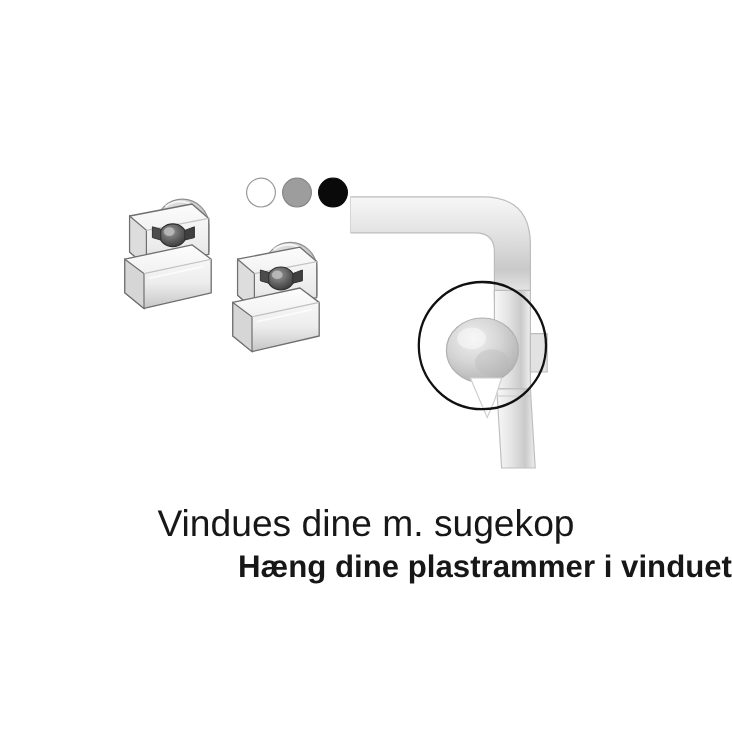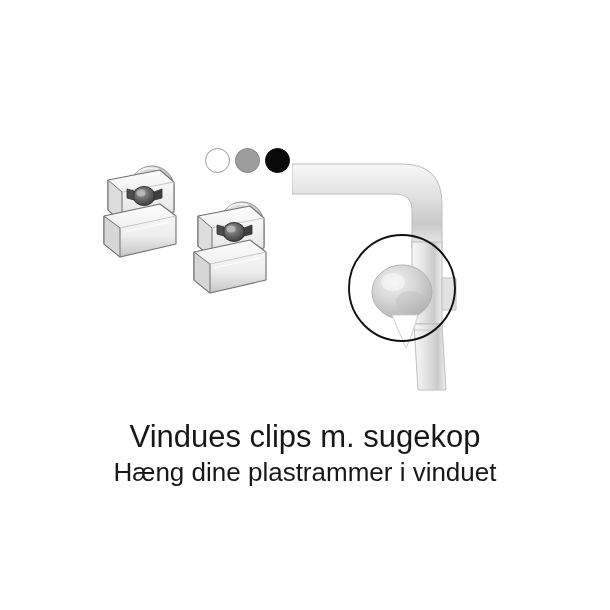--- a/index.html
+++ b/index.html
@@ -65,21 +65,22 @@
     top: 419px;
     font-size: 31px;
     line-height: 36px;
     letter-spacing: 0px;
     font-weight: 400;
   }
   .caption-sub {
     top: 456px;
     font-size: 26px;
     line-height: 32px;
-    font-weight: 400;
+    font-weight: 700;
+    text-align: right;
   }
 </style>
 </head>
 <body>
 
 <div id="stage">
 
   <div class="swatch-row">
     <div class="swatch white"></div>
     <div class="swatch grey"></div>
@@ -209,16 +210,16 @@
       <ellipse cx="110" cy="140" rx="30" ry="27" fill="url(#cupG)" stroke="#b0b0b0" stroke-width="1"></ellipse>
       <ellipse cx="101" cy="130" rx="12" ry="9" fill="#ffffff" opacity="0.45"></ellipse>
       <ellipse cx="118" cy="150" rx="14" ry="11" fill="#b9b9b9" opacity="0.38"></ellipse>
 
       <path d="M100 163 L126 163 L120 182 L114 196 L108 182 Z" fill="#ffffff" stroke="#cfcfcf" stroke-width="1"></path>
 
       <circle cx="110" cy="136" r="53" fill="none" stroke="#111111" stroke-width="1.9"></circle>
     </svg>
   </div>
 
-  <div class="caption caption-title">Vindues clips m. sugekop</div>
+  <div class="caption caption-title">Vindues dine m. sugekop</div>
   <div class="caption caption-sub">Hæng dine plastrammer i vinduet</div>
 
 </div>
 
 </body></html>

